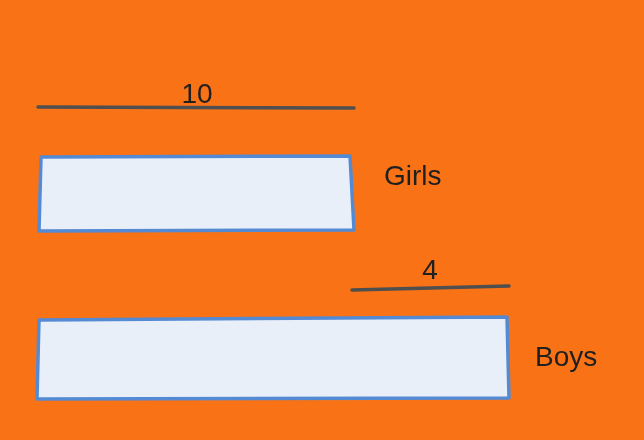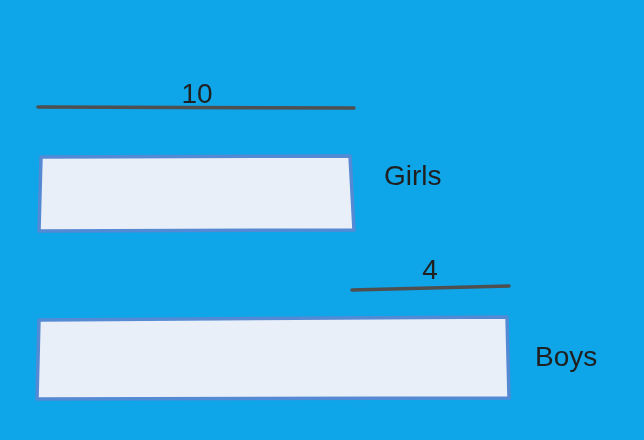--- a/index.html
+++ b/index.html
@@ -4,21 +4,21 @@
 <style>
   html, body {
     margin: 0;
     padding: 0;
     background: #ffffff;
   }
   .canvas {
     position: relative;
     width: 644px;
     height: 440px;
-    background: #0ea5e9;
+    background: #f97316;
     overflow: hidden;
     font-family: "Liberation Sans", sans-serif;
   }
   svg.diagram {
     display: block;
     width: 644px;
     height: 440px;
   }
   svg.diagram text {
     font-family: "Liberation Sans", "DejaVu Sans", sans-serif;

